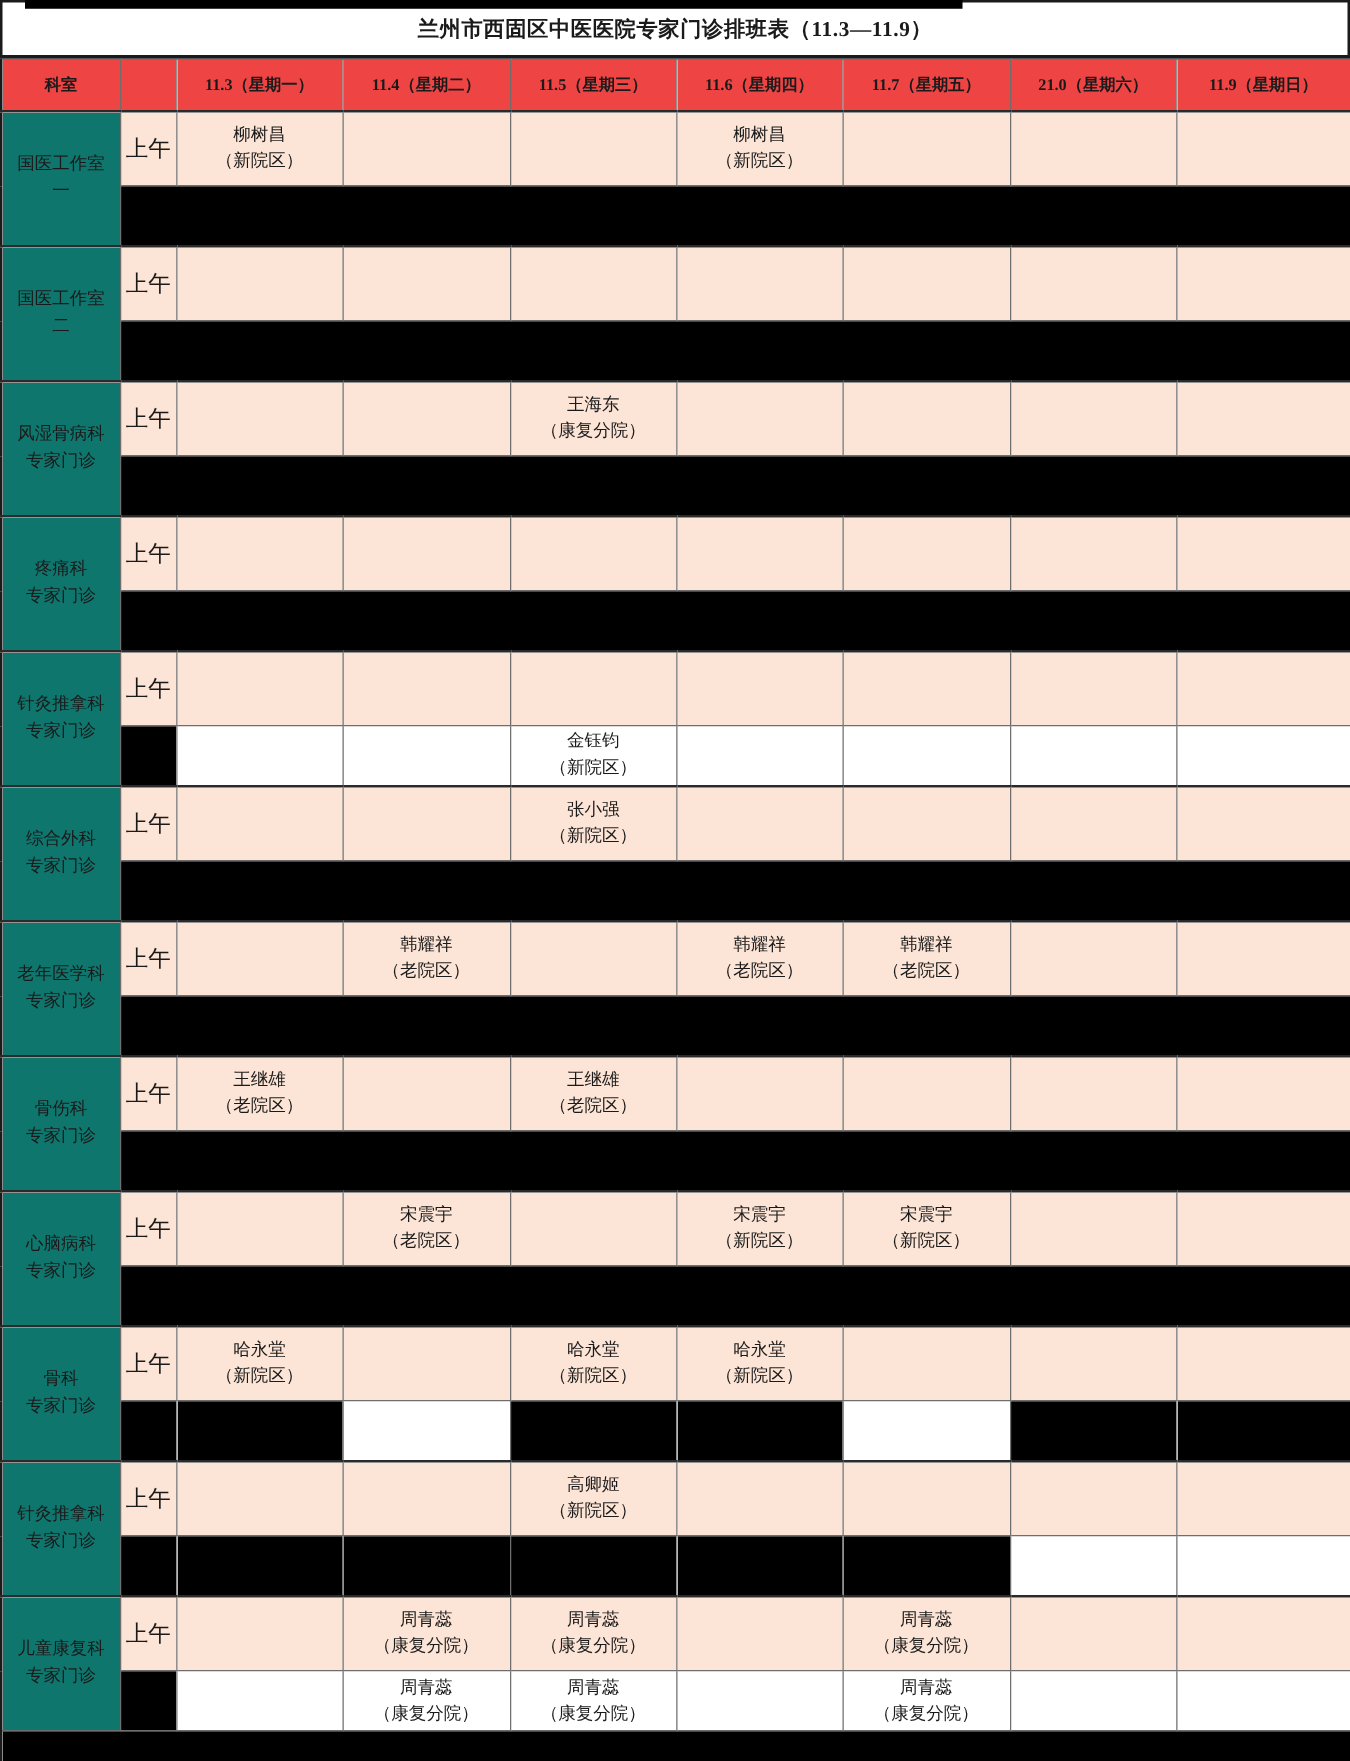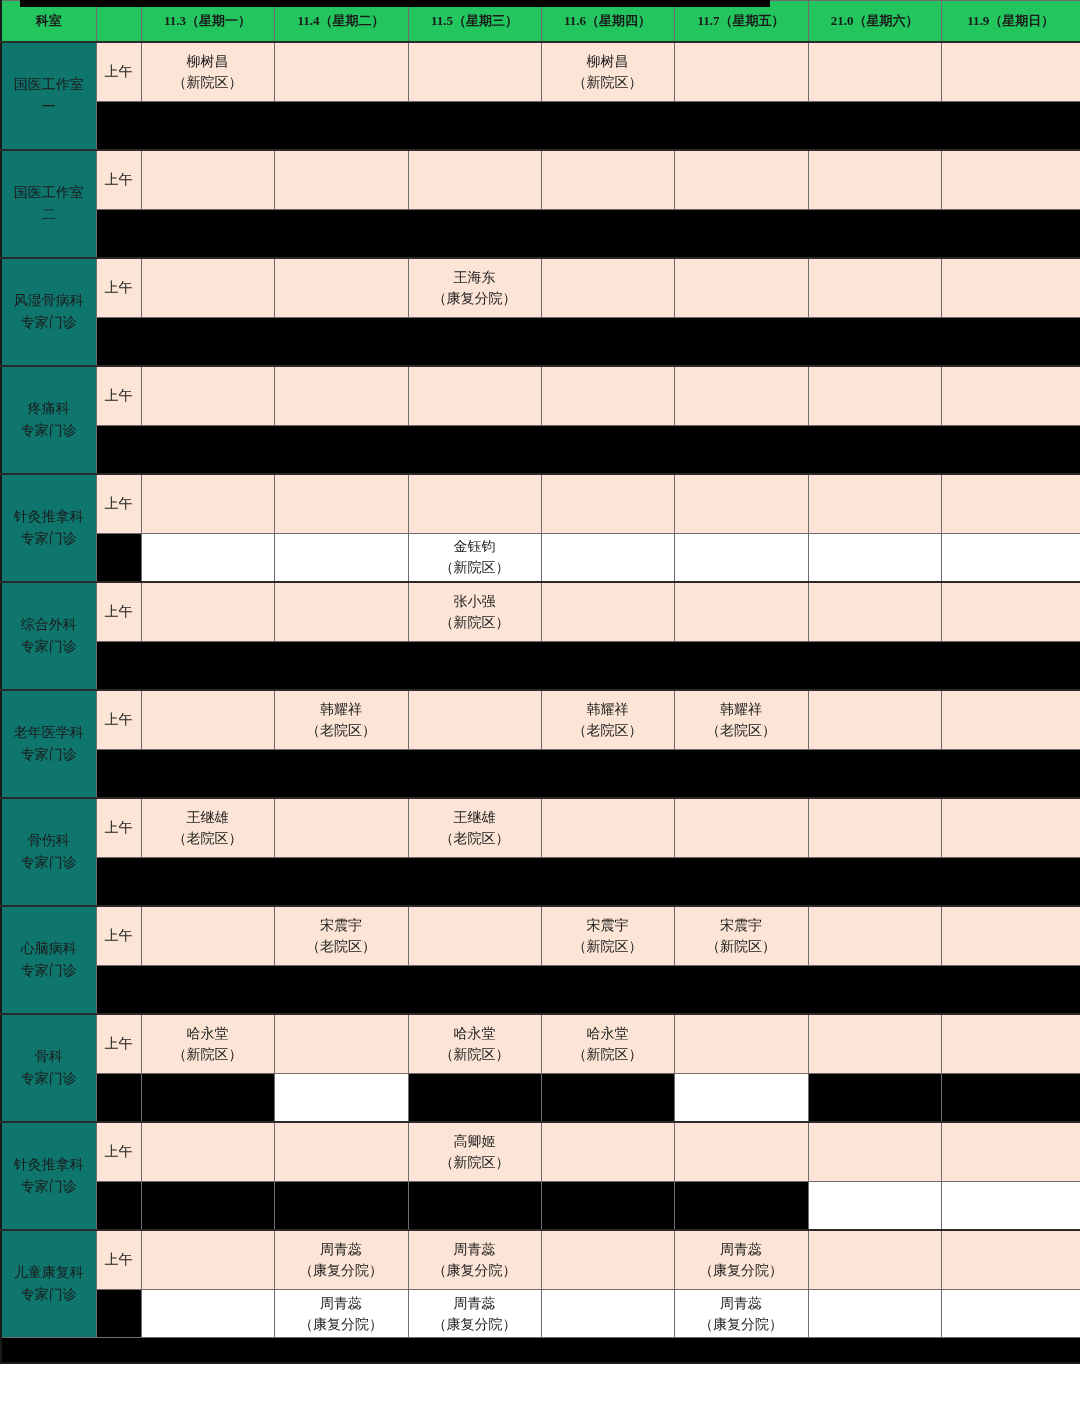--- a/index.html
+++ b/index.html
@@ -37,53 +37,54 @@
   table.schedule th, table.schedule td {
     box-sizing: border-box;
     border: 1px solid #6e6e6e;
     text-align: center;
     vertical-align: middle;
     padding: 0;
     overflow: hidden;
   }
   thead tr { height: 41px; }
   thead th {
-    background: #22c55e;
+    background: #ef4444;
     font-size: 13px;
     font-weight: bold;
     border: 1px solid #2a2a2a;
     border-bottom: 2px solid #2a2a2a;
     margin-top: 29px;
   }
   tr.morning-row { height: 60px; }
   tr.second-row { height: 48px; padding-left: 38px; }
   tr.bottom-bar-row { height: 25px; }
   tr.morning-row td { border-top: 2px solid #2a2a2a; }
   td.dept {
     background: #0f766e;
     font-size: 14px;
     border: 1px solid #2a2a2a;
   }
   .dept-line { display: block; line-height: 22px; }
-  td.time { font-size: 14px; }
+  td.time { font-size: 18px; }
   td.pink { background: #fce4d6; }
   td.white { background: #ffffff; }
   td.black {
     background: #000000;
     border: 1px solid #000000;
   }
   td.day { font-size: 14px; }
   .cell-line { display: block; line-height: 21px; }
 </style>
 </head>
 <body>
 
 <div id="page">
   <div class="top-redaction"></div>
 
+  <div class="title-bar">兰州市西固区中医医院专家门诊排班表（11.3—11.9）</div>
 
   <table class="schedule">
     <colgroup>
       <col style="width:95px">
         <col style="width:45px">
       <col style="width:133px">
         <col style="width:134px">
         <col style="width:133px">
       <col style="width:133px">
         <col style="width:134px">

